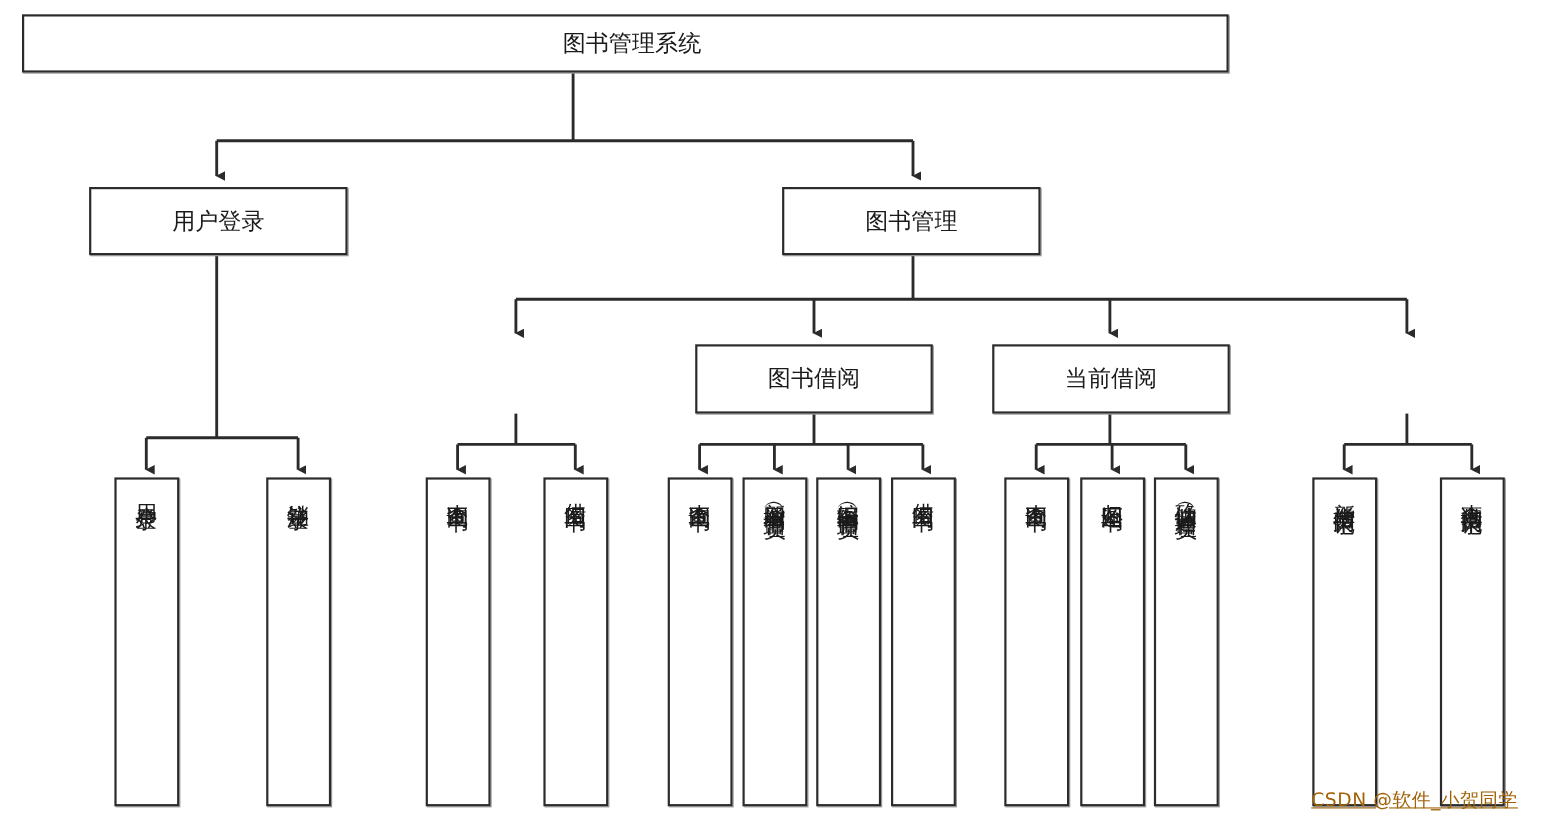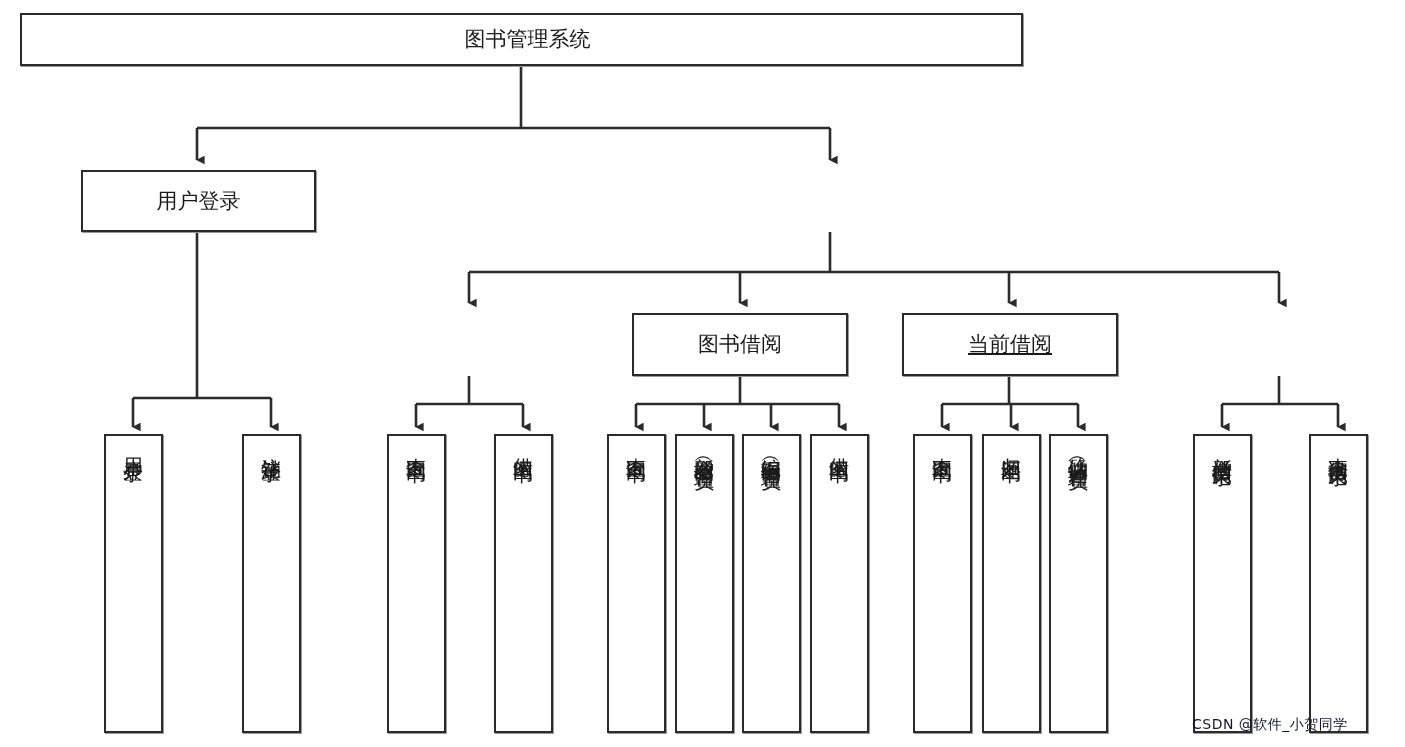--- a/index.html
+++ b/index.html
@@ -56,24 +56,25 @@
     text-orientation: upright;
     font-size: 20px;
     letter-spacing: 2px;
     line-height: 1;
   }
   .node.v.tall .lbl {
     font-size: 20px;
   }
   .watermark {
     position: absolute;
-    color: #0f172a;
-    font-size: 14px;
+    color: #a16207;
+    font-size: 17px;
     white-space: nowrap;
     letter-spacing: 0.5px;
+    text-decoration: underline;
   }
 </style>
 </head>
 <body>
 
 <div id="canvas">
 
   <svg id="edges" viewBox="0 0 1405 747">
     <defs>
       <marker id="arrow" markerWidth="9" markerHeight="9" refX="4.3" refY="7.6" orient="auto" markerUnits="userSpaceOnUse">
@@ -117,32 +118,35 @@
       <path d="M1011,404 L1011,427" marker-end="url(#arrow)"></path>
       <path d="M1078,404 L1078,427" marker-end="url(#arrow)"></path>
 
       <path d="M1279,376 L1279,404"></path>
       <path d="M1222,404 L1338,404"></path>
       <path d="M1222,404 L1222,427" marker-end="url(#arrow)"></path>
       <path d="M1338,404 L1338,427" marker-end="url(#arrow)"></path>
     </g>
   </svg>
 
-  <div class="node root" style="left:20px; top:13px; width:1003px; height:53px;padding-left:12px;">
+  <div class="node root" style="left:20px; top:13px; width:1097px; height:53px;padding-left:12px;">
     <span class="lbl">图书管理系统</span>
   </div>
 
   <div class="node h" style="left:81px; top:170px; width:235px; height:62px;">
     <span class="lbl">用户登录</span>
   </div>
+  <div class="node h" style="left:711px; top:170px; width:235px; height:62px;">
+    <span class="lbl">图书管理</span>
+  </div>
 
   <div class="node h" style="left:632px; top:313px; width:216px; height:63px;">
     <span class="lbl">图书借阅</span>
   </div>
-  <div class="node h" style="left:902px; top:313px; width:216px; height:63px;text-decoration:underline;">
+  <div class="node h" style="left:902px; top:313px; width:216px; height:63px;">
     <span class="lbl">当前借阅</span>
   </div>
 
   <div class="node v" style="left:104px; top:434px; width:59px; height:299px;">
     <span class="lbl">用户登录</span>
   </div>
   <div class="node v" style="left:242px; top:434px; width:59px; height:299px;">
     <span class="lbl">注销登录</span>
   </div>
 

